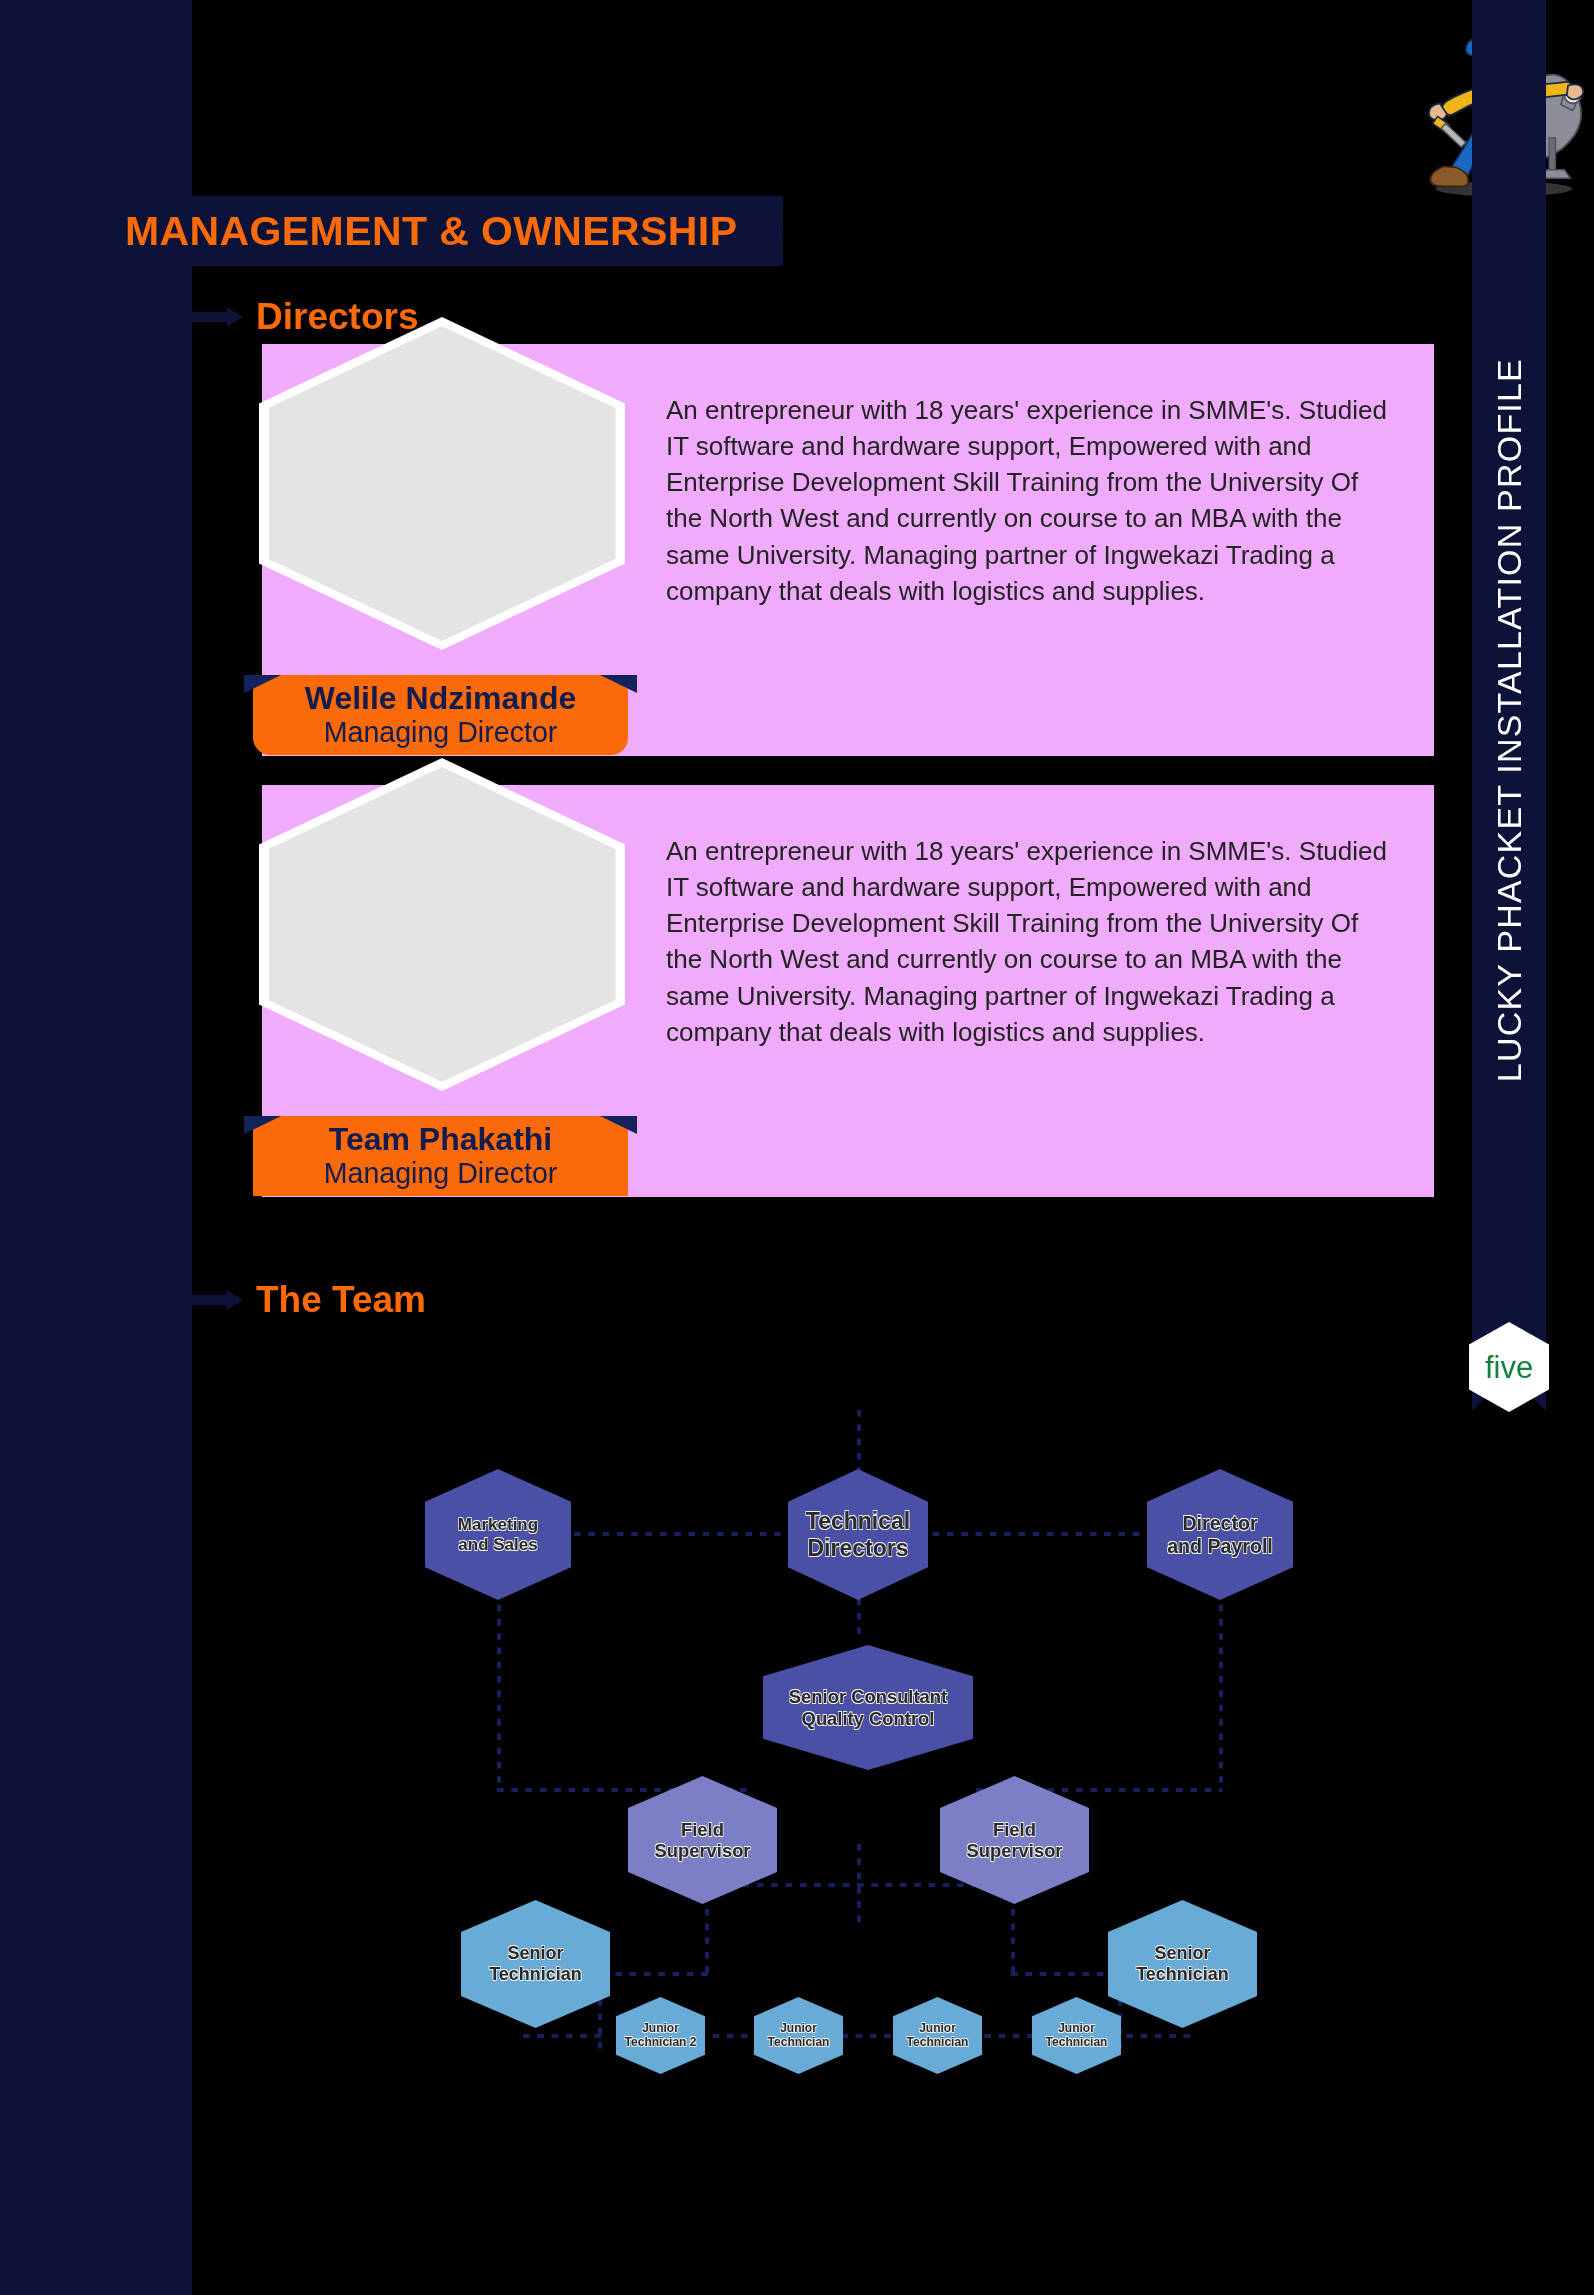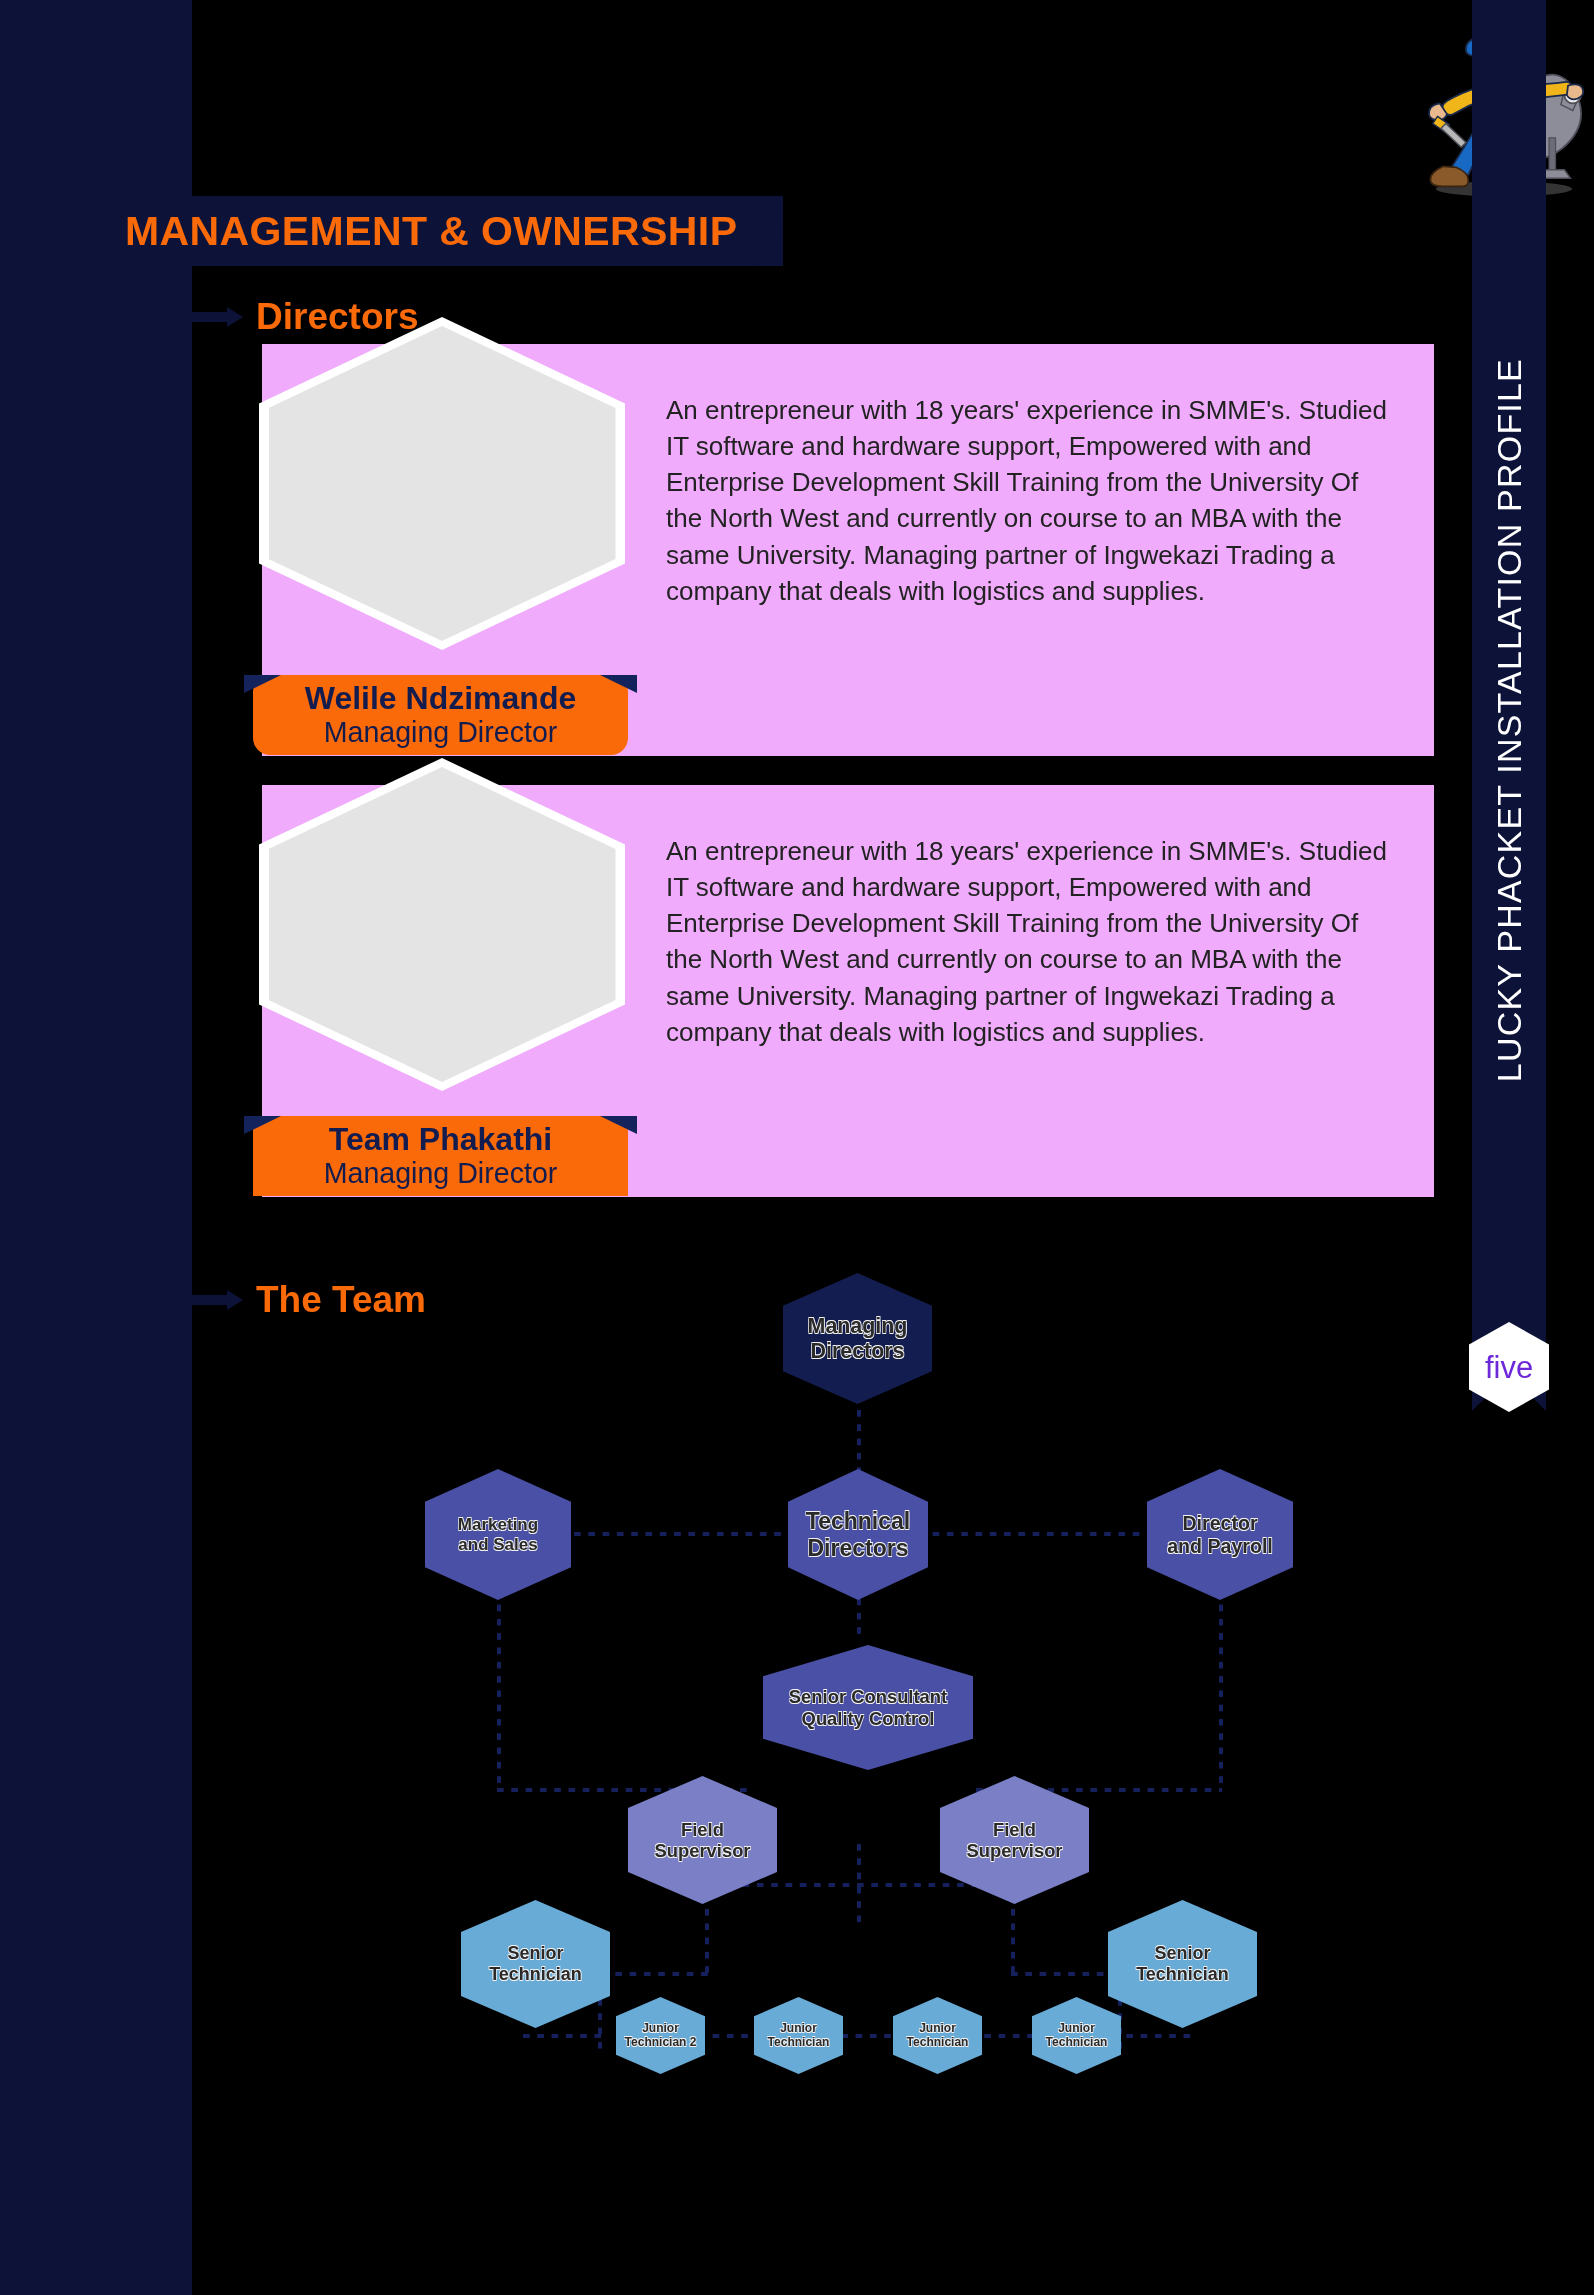--- a/index.html
+++ b/index.html
@@ -28,21 +28,21 @@
     white-space:nowrap;
   }
 
   
   .page-badge{
     position:absolute;left:1469px;top:1322px;width:80px;height:90px;
     background:#ffffff;
     clip-path:polygon(50% 0%,100% 25%,100% 75%,50% 100%,0% 75%,0% 25%);
     display:flex;align-items:center;justify-content:center;
   }
-  .page-badge span{color:#6d28d9;font-size:31px;line-height:1;}
+  .page-badge span{color:#15803d;font-size:31px;line-height:1;}
 
   
   .mascot{position:absolute;left:1409px;top:6px;width:178px;height:196px;}
 
   
   .banner{
     position:absolute;left:82px;top:196px;height:70px;
     background:#0d1238;display:flex;align-items:center;
   }
   .banner-text{
@@ -218,23 +218,20 @@
 
     <div class="connv" style="left:598px;top:738px;height:54px;"></div>
     <div class="connv" style="left:1118px;top:738px;height:54px;"></div>
     <div class="conn" style="left:523px;top:773px;width:83px;"></div>
     <div class="conn" style="left:1112px;top:773px;width:83px;"></div>
 
     <div class="conn" style="left:684px;top:773px;width:71px;"></div>
     <div class="conn" style="left:827px;top:773px;width:71px;"></div>
     <div class="conn" style="left:970px;top:773px;width:71px;"></div>
 
-    <div class="hex" style="left:783px;top:12px;width:149px;height:131px;background:#141d4f;">
-      <span style="font-size:21.4px;white-space:pre-line;">Managing Directors</span>
-    </div>
 
     <div class="hex" style="left:425px;top:208px;width:146px;height:131px;background:#4a50a6;">
       <span style="font-size:17px;white-space:pre-line;">Marketing
 and Sales</span>
     </div>
     <div class="hex" style="left:788px;top:208px;width:140px;height:131px;background:#4a50a6;">
       <span style="font-size:23px;white-space:pre-line;">Technical
 Directors</span>
     </div>
     <div class="hex" style="left:1147px;top:208px;width:146px;height:131px;background:#4a50a6;">

